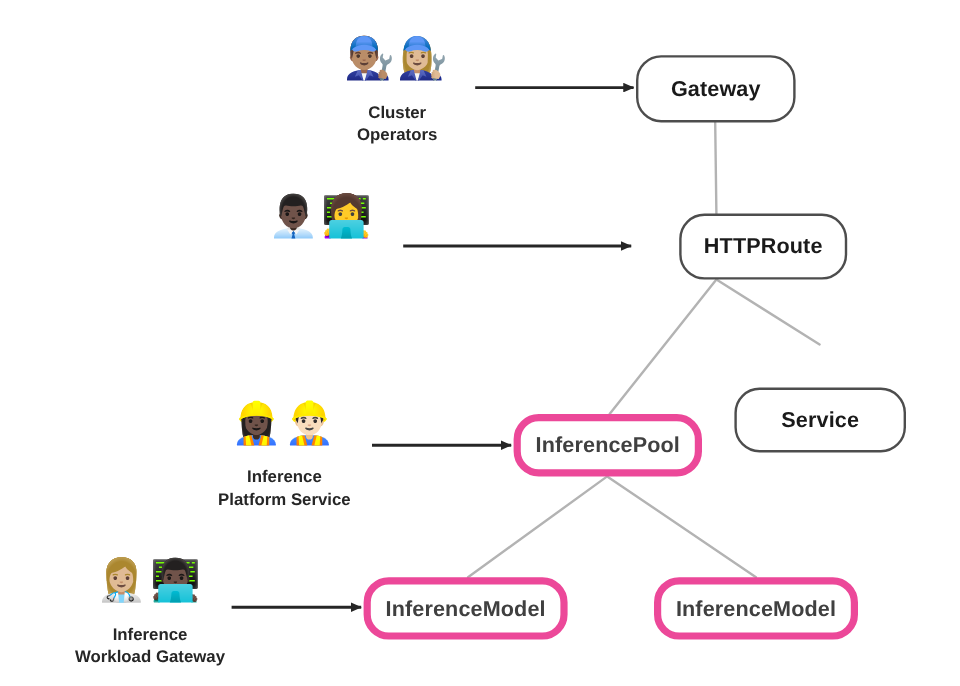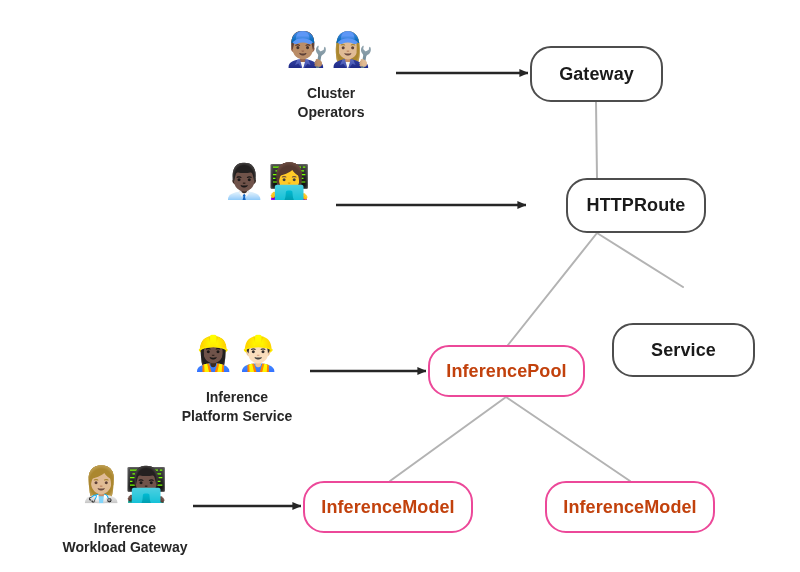--- a/index.html
+++ b/index.html
@@ -36,22 +36,22 @@
     font-weight: bold;
     letter-spacing: .1px;
     white-space: nowrap;
   }
   .node.std {
     border: 2px solid #4d4d4d;
     color: #1a1a1a;
     font-size: 18px;
   }
   .node.accent {
-    border: 2px solid #ec4899;
-    color: #c2410c;
+    border: 6px solid #ec4899;
+    color: #404040;
     font-size: 18px;
   }
 
   
   .persona {
     position: absolute;
     display: flex;
     flex-direction: column;
     align-items: center;
     width: 210px;

